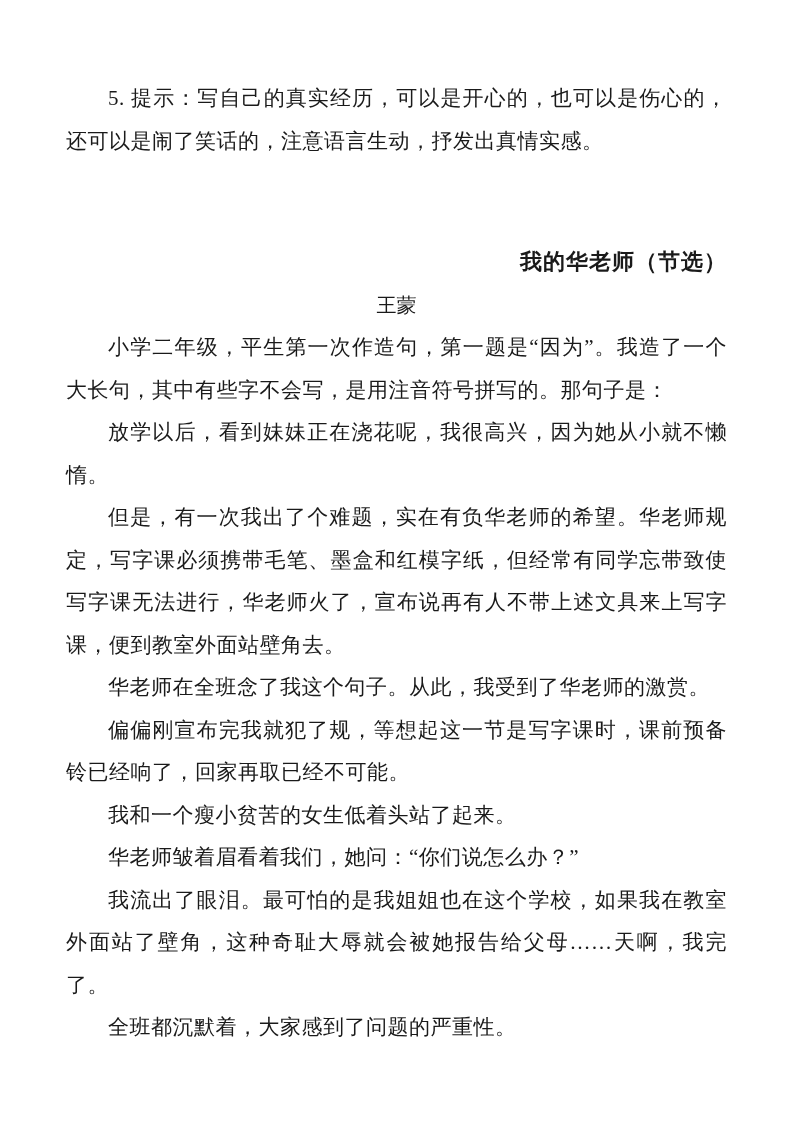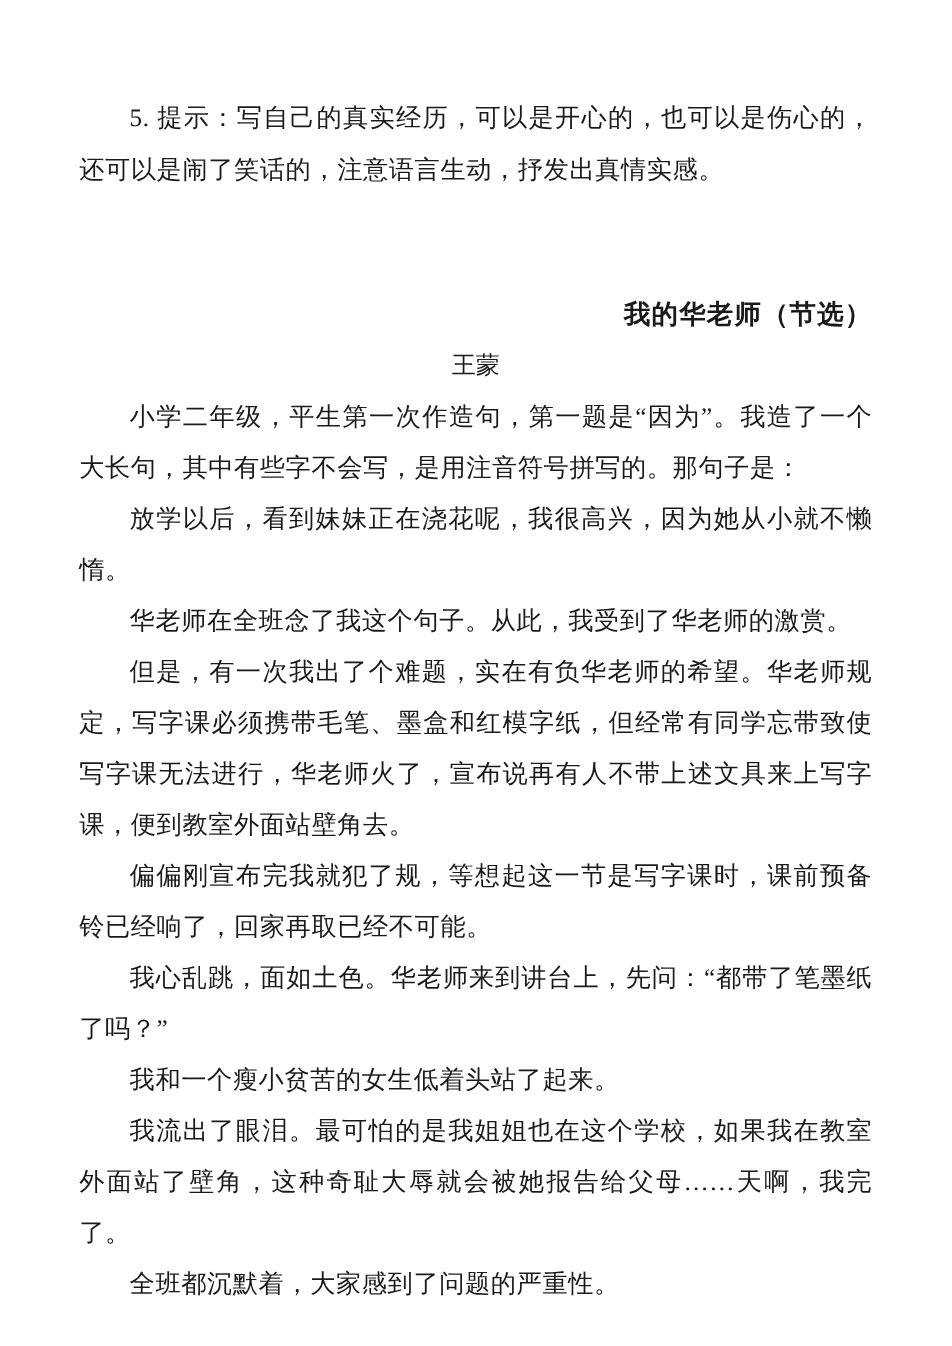--- a/index.html
+++ b/index.html
@@ -56,21 +56,21 @@
 <body>
 
 <div class="page">
   <p class="intro">5. 提示：写自己的真实经历，可以是开心的，也可以是伤心的，还可以是闹了笑话的，注意语言生动，抒发出真情实感。</p>
 
   <h1 class="title">我的华老师（节选）</h1>
   <p class="author">王蒙</p>
 
   <p class="para">小学二年级，平生第一次作造句，第一题是“因为”。我造了一个大长句，其中有些字不会写，是用注音符号拼写的。那句子是：</p>
   <p class="para">放学以后，看到妹妹正在浇花呢，我很高兴，因为她从小就不懒惰。</p>
+  <p class="para">但是，有一次我出了个难题，实在有负华老师的希望。华老师规定，写字课必须携带毛笔、墨盒和红模字纸，但经常有同学忘带致使写字课无法进行，华老师火了，宣布说再有人不带上述文具来上写字课，便到教室外面站壁角去。</p>
   <p class="para">华老师在全班念了我这个句子。从此，我受到了华老师的激赏。</p>
-  <p class="para">但是，有一次我出了个难题，实在有负华老师的希望。华老师规定，写字课必须携带毛笔、墨盒和红模字纸，但经常有同学忘带致使写字课无法进行，华老师火了，宣布说再有人不带上述文具来上写字课，便到教室外面站壁角去。</p>
   <p class="para">偏偏刚宣布完我就犯了规，等想起这一节是写字课时，课前预备铃已经响了，回家再取已经不可能。</p>
-  <p class="para">我心乱跳，面如土色。华老师来到讲台上，先问：“都带了笔墨纸了吗？”</p>
   <p class="para">我和一个瘦小贫苦的女生低着头站了起来。</p>
+  <p class="para">华老师皱着眉看着我们，她问：“你们说怎么办？”</p>
   <p class="para">我流出了眼泪。最可怕的是我姐姐也在这个学校，如果我在教室外面站了壁角，这种奇耻大辱就会被她报告给父母……天啊，我完了。</p>
   <p class="para">全班都沉默着，大家感到了问题的严重性。</p>
 
 </div>
 
 </body></html>

